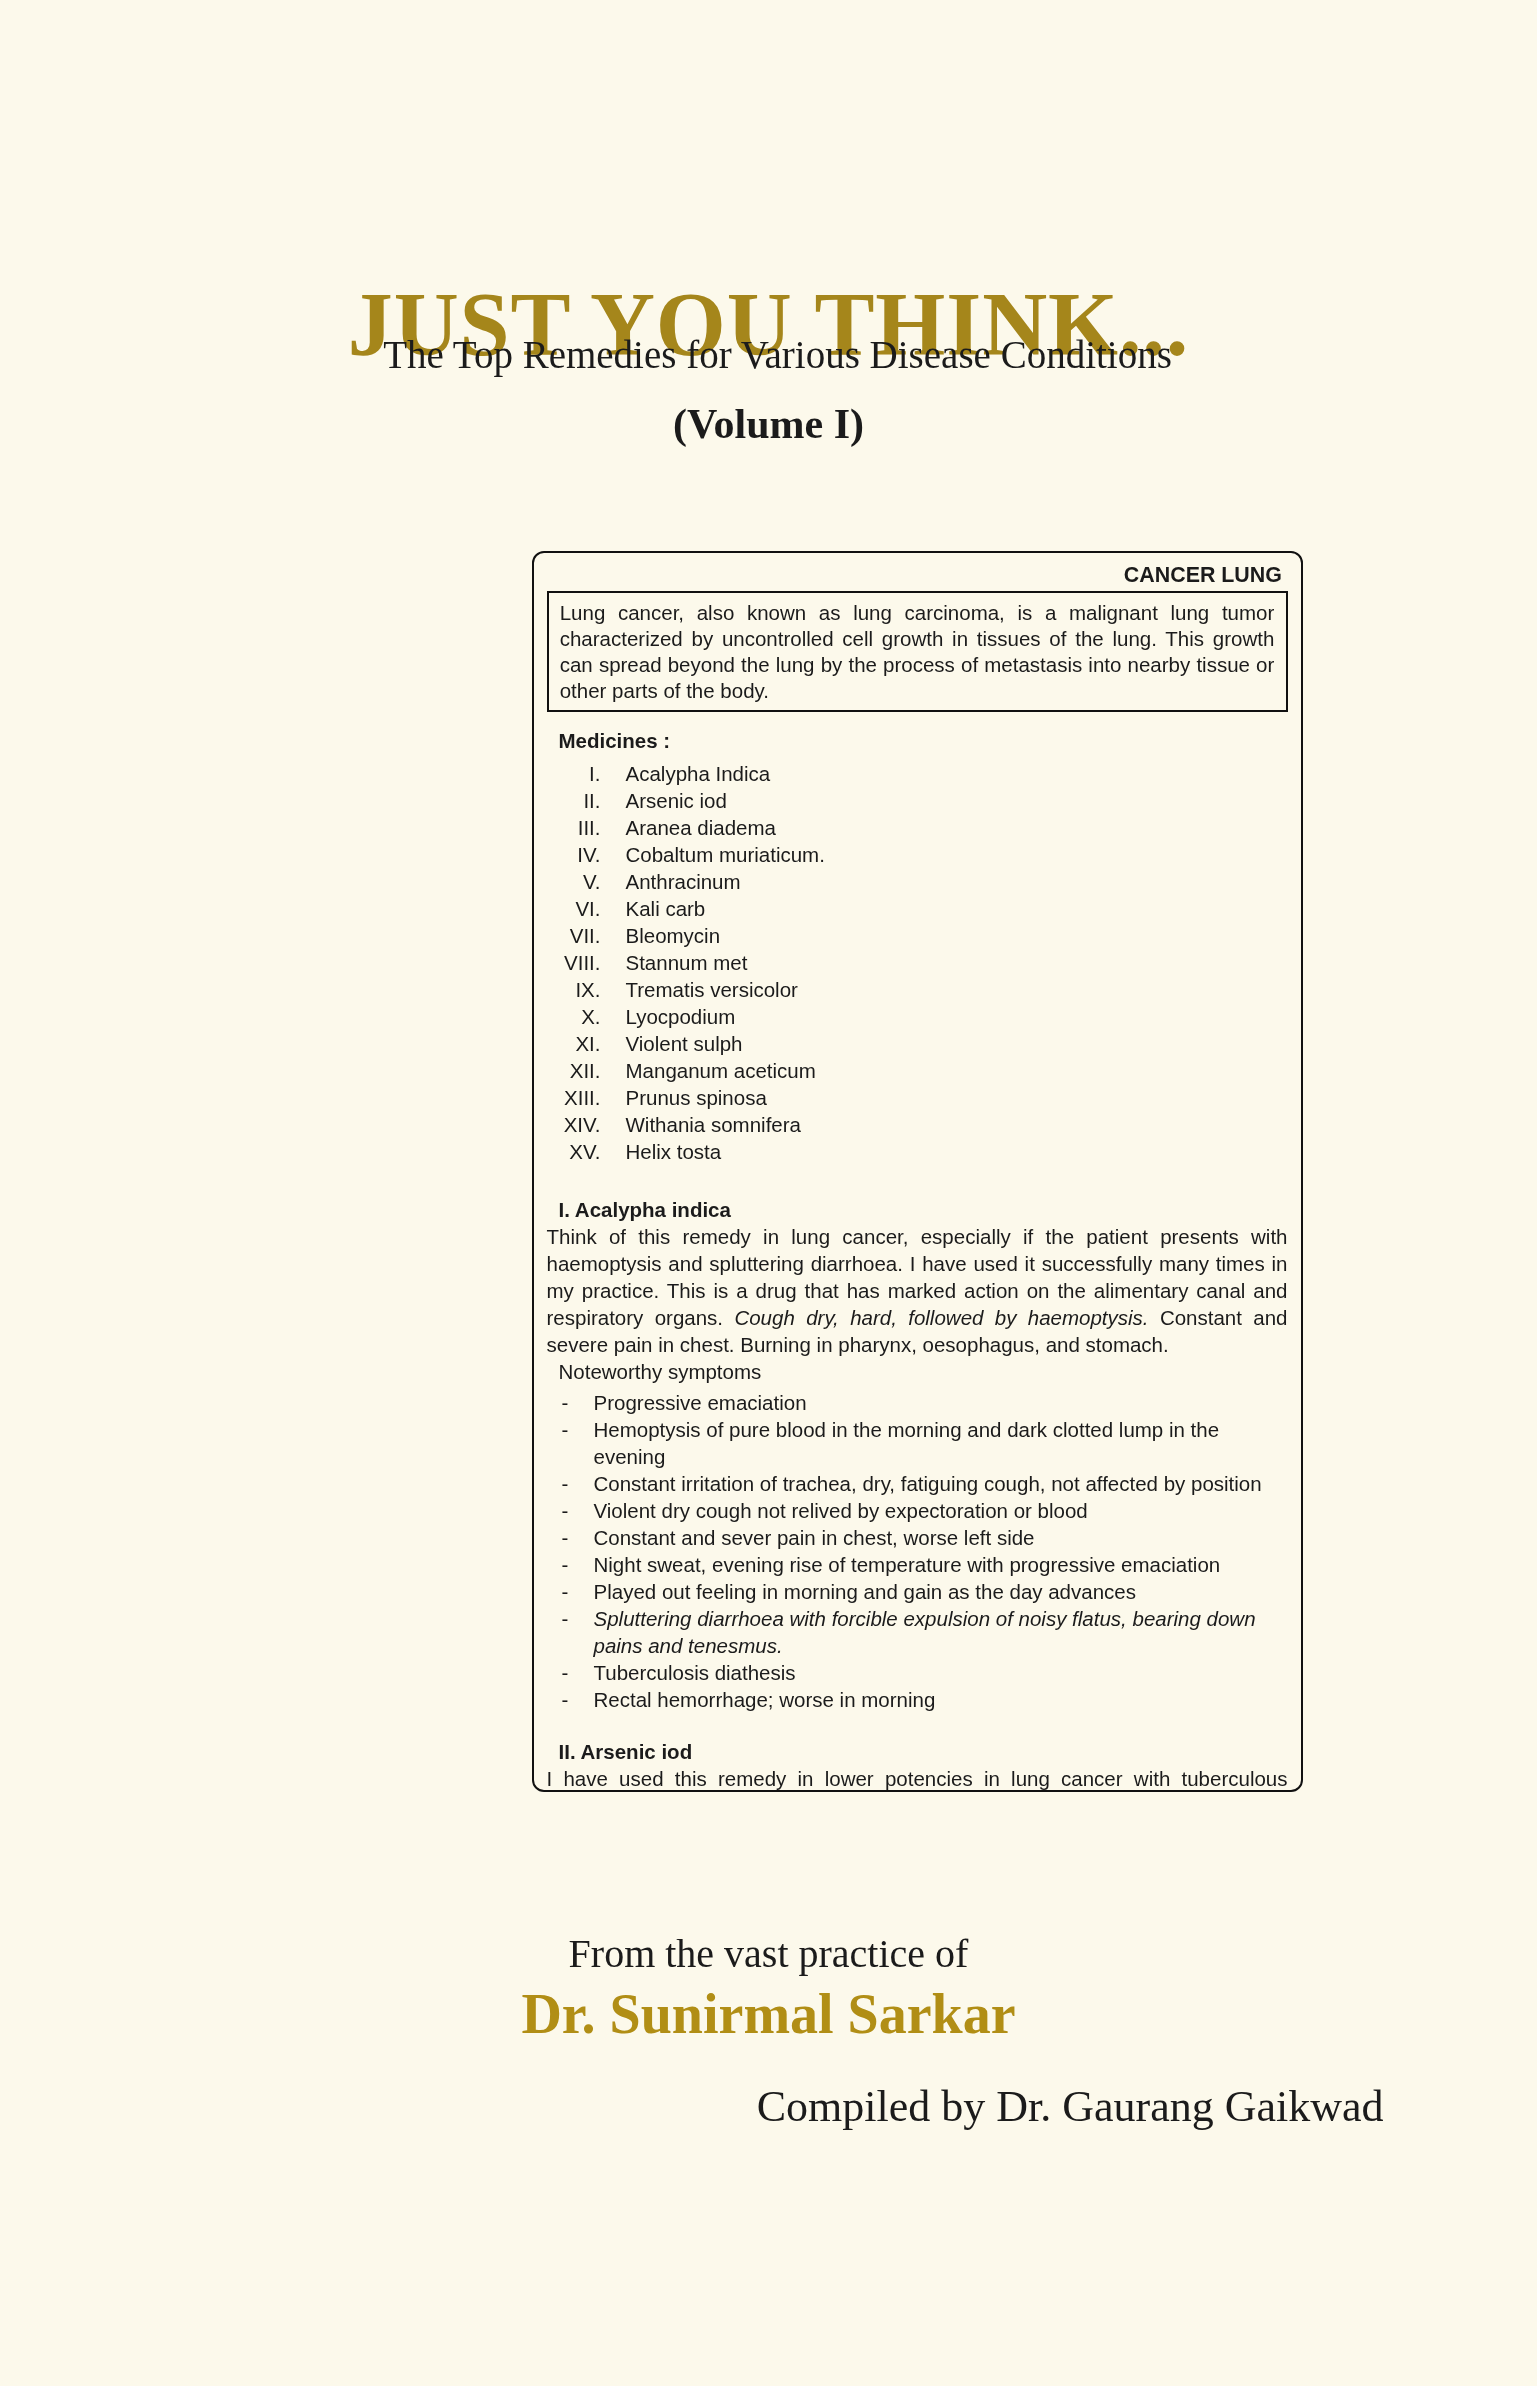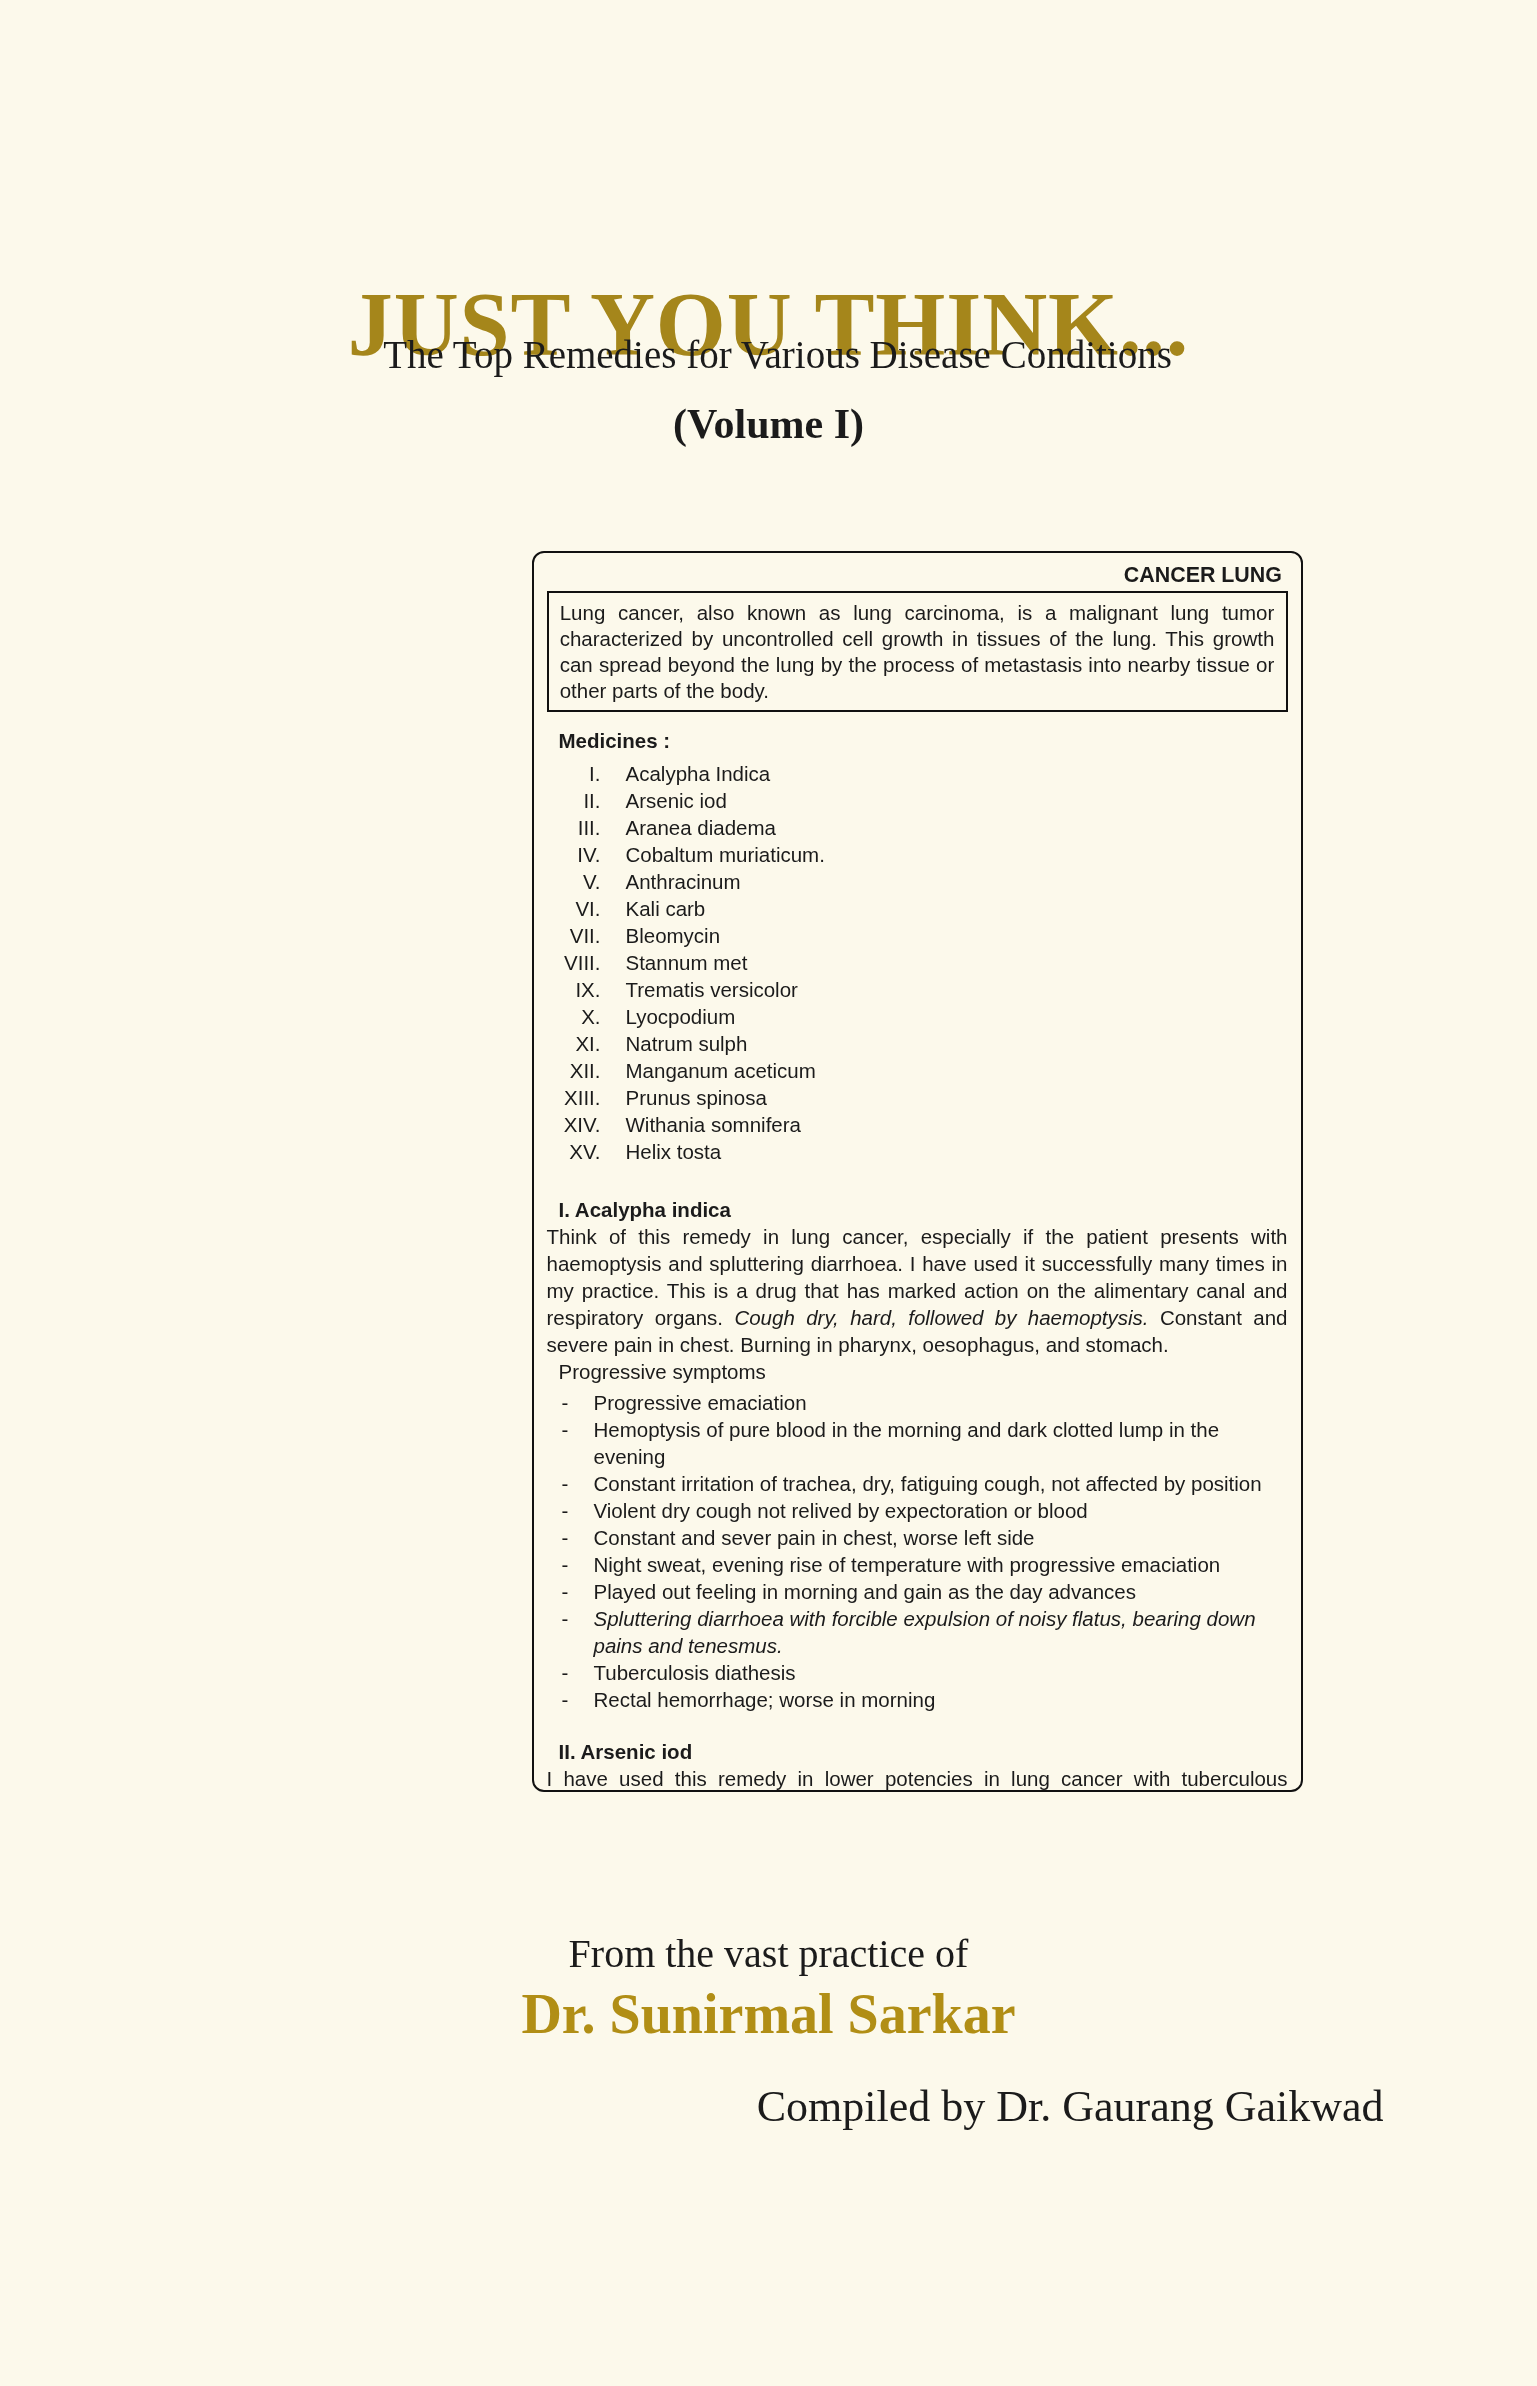--- a/index.html
+++ b/index.html
@@ -185,21 +185,21 @@
       <div class="med-row">
           <span class="med-num">IX.</span>
           <span class="med-name">Trematis versicolor</span>
         </div>
       <div class="med-row">
           <span class="med-num">X.</span>
           <span class="med-name">Lyocpodium</span>
         </div>
       <div class="med-row">
           <span class="med-num">XI.</span>
-          <span class="med-name">Natrum sulph</span>
+          <span class="med-name">Violent sulph</span>
         </div>
       <div class="med-row">
           <span class="med-num">XII.</span>
           <span class="med-name">Manganum aceticum</span>
         </div>
       <div class="med-row">
           <span class="med-num">XIII.</span>
           <span class="med-name">Prunus spinosa</span>
         </div>
       <div class="med-row">
@@ -207,21 +207,21 @@
           <span class="med-name">Withania somnifera</span>
         </div>
       <div class="med-row">
           <span class="med-num">XV.</span>
           <span class="med-name">Helix tosta</span>
         </div>
     </div>
 
     <div class="section-heading inset">I. Acalypha indica</div>
     <p class="body inset"><span>Think of this remedy in lung cancer, especially if the patient presents with haemoptysis and spluttering diarrhoea. I have used it successfully many times in my practice. This is a drug that has marked action on the alimentary canal and respiratory organs. </span><span class="italic">Cough dry, hard, followed by haemoptysis.</span><span> Constant and severe pain in chest. Burning in pharynx, oesophagus, and stomach.</span></p>
-    <div class="symptoms-label inset">Progressive symptoms</div>
+    <div class="symptoms-label inset">Noteworthy symptoms</div>
 
     <ul class="symptoms">
       <li>
           <span class="dash">-</span>
           <span class="sym-text">Progressive emaciation</span>
         </li>
       <li>
           <span class="dash">-</span>
           <span class="sym-text">Hemoptysis of pure blood in the morning and dark clotted lump in the evening</span>
         </li>

